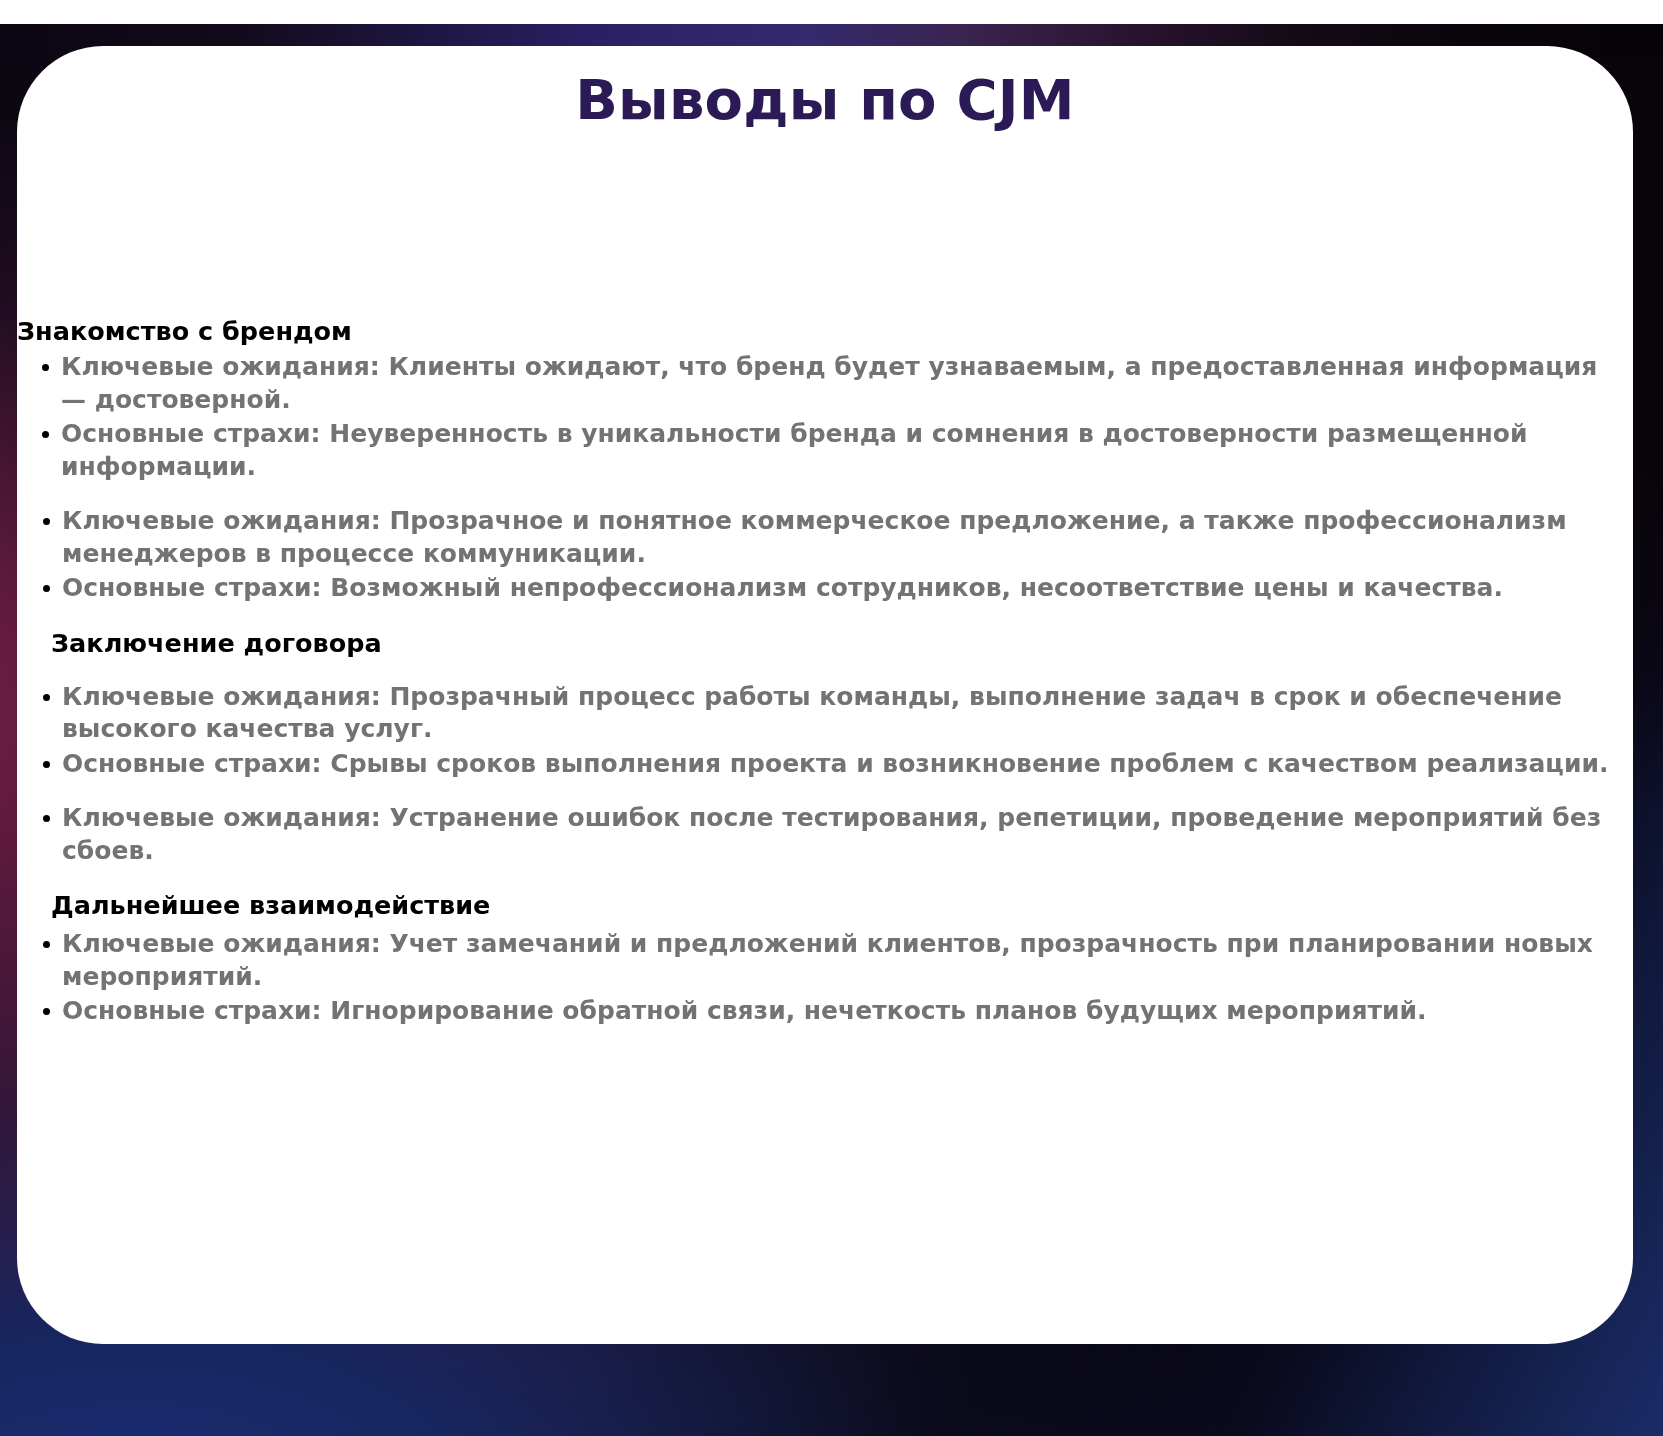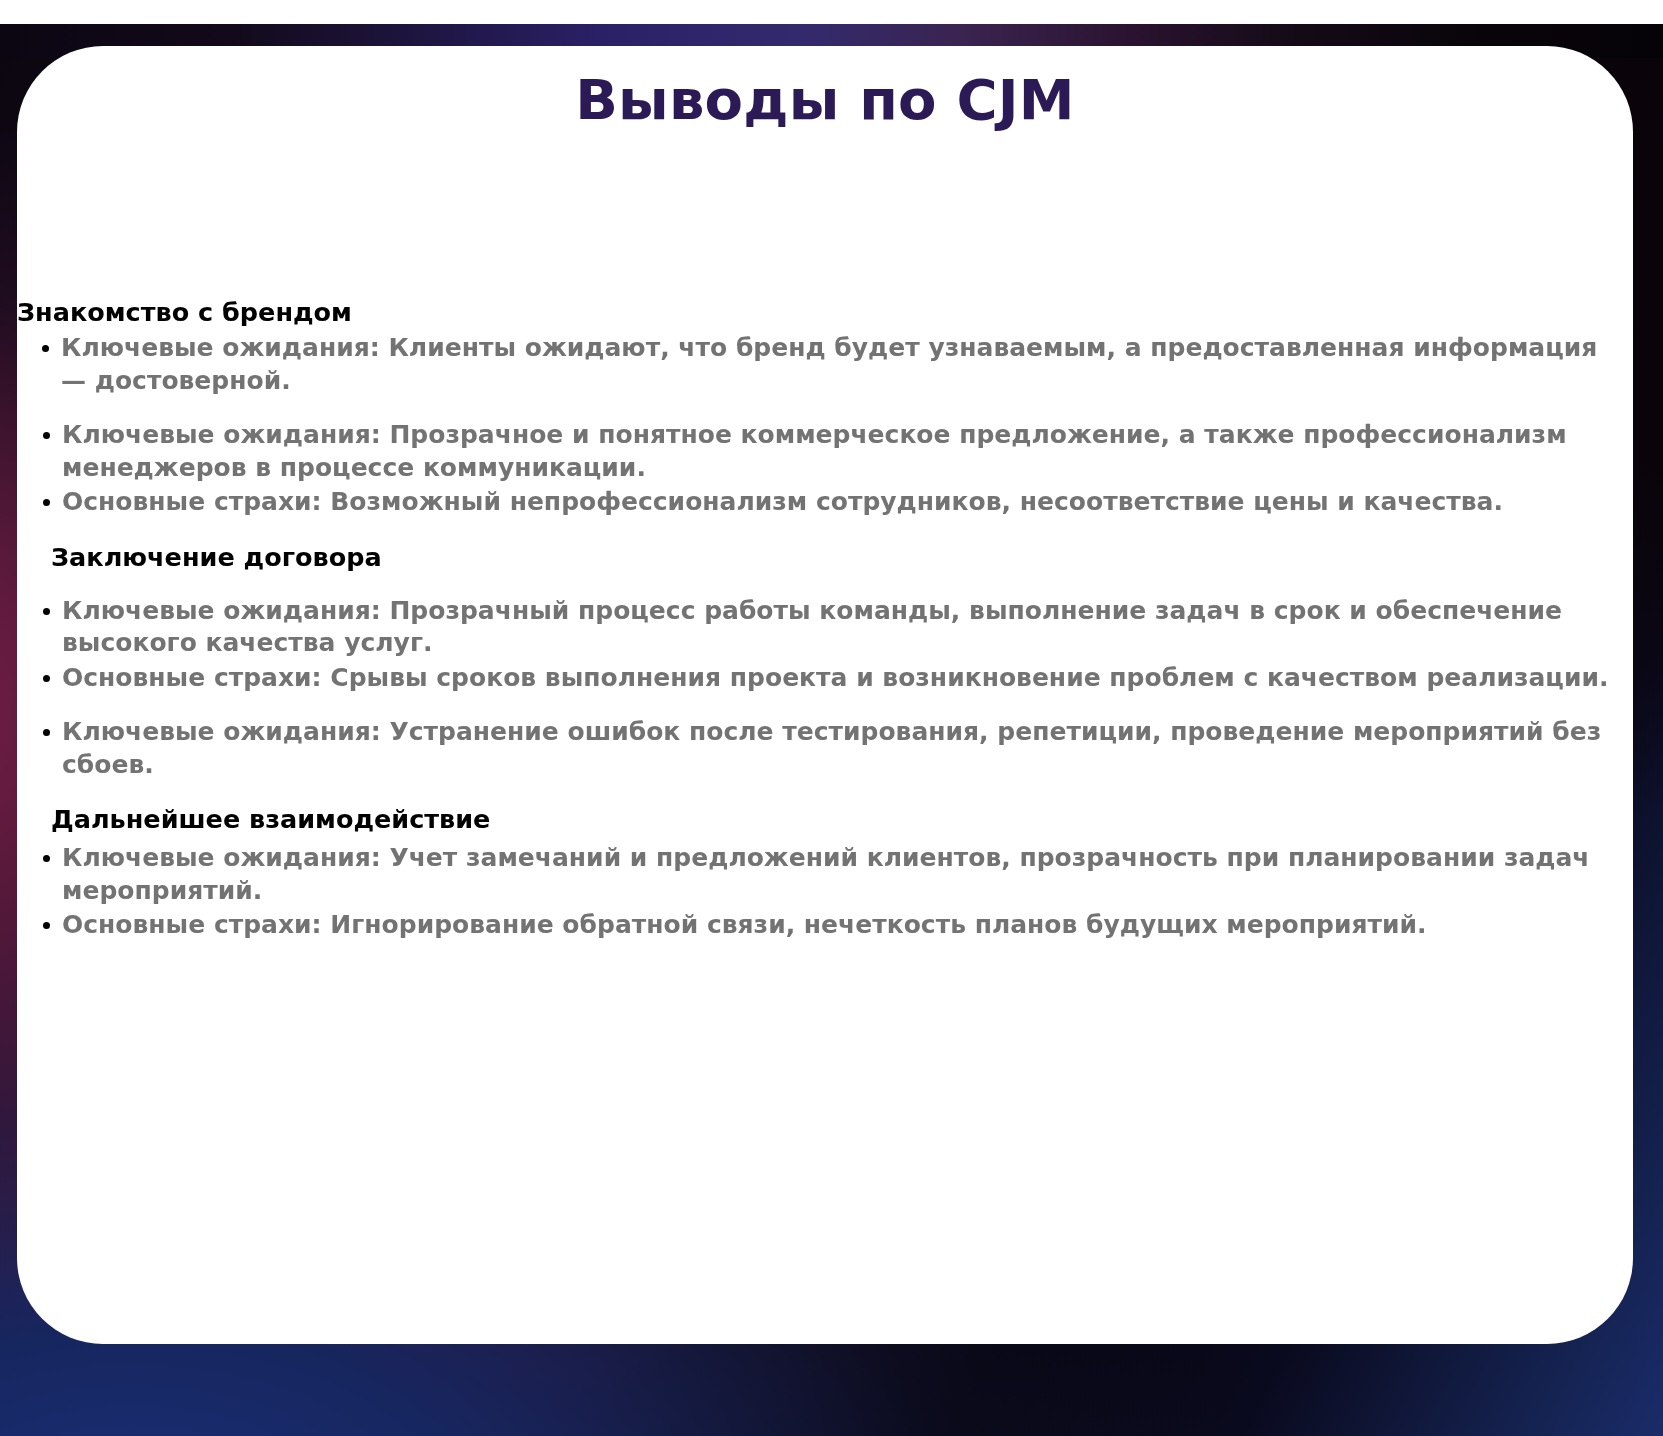--- a/index.html
+++ b/index.html
@@ -83,21 +83,21 @@
     color: #2b1a55;
     letter-spacing: 0.2px;
     line-height: 1.15;
     white-space: nowrap;
   }
 
   
   #content {
     position: absolute;
     left: 0px;
-    top: 250px;
+    top: 269px;
     width: 1616px;
     box-sizing: border-box;
     padding: 0 6px 0 0;
   }
 
   .section {
     margin: 0 0 22px 0;
   }
   .section:last-child { margin-bottom: 0; }
 
@@ -148,20 +148,21 @@
   <div id="card">
 
     <div id="page-title">Выводы по CJM</div>
 
     <div id="content">
 
     <div class="section first">
           <div class="section-heading">Знакомство с брендом</div>
           <ul class="bullets">
             <li>Ключевые ожидания: Клиенты ожидают, что бренд будет узнаваемым, а предоставленная информация — достоверной.</li>
+            <li>Основные страхи: Неуверенность в уникальности бренда и сомнения в достоверности размещенной информации.</li>
           </ul>
         </div>
         <div class="section">
           <ul class="bullets">
             <li>Ключевые ожидания: Прозрачное и понятное коммерческое предложение, а также профессионализм менеджеров в процессе коммуникации.</li>
             <li>Основные страхи: Возможный непрофессионализм сотрудников, несоответствие цены и качества.</li>
           </ul>
         </div>
         <div class="section">
           <div class="section-heading">Заключение договора</div>
@@ -173,20 +174,20 @@
           </ul>
         </div>
         <div class="section">
           <ul class="bullets">
             <li>Ключевые ожидания: Устранение ошибок после тестирования, репетиции, проведение мероприятий без сбоев.</li>
           </ul>
         </div>
         <div class="section">
           <div class="section-heading">Дальнейшее взаимодействие</div>
           <ul class="bullets">
-            <li>Ключевые ожидания: Учет замечаний и предложений клиентов, прозрачность при планировании задач мероприятий.</li>
+            <li>Ключевые ожидания: Учет замечаний и предложений клиентов, прозрачность при планировании новых мероприятий.</li>
             <li>Основные страхи: Игнорирование обратной связи, нечеткость планов будущих мероприятий.</li>
           </ul>
         </div>
       </div>
 
   </div>
 </div>
 
 </body></html>

